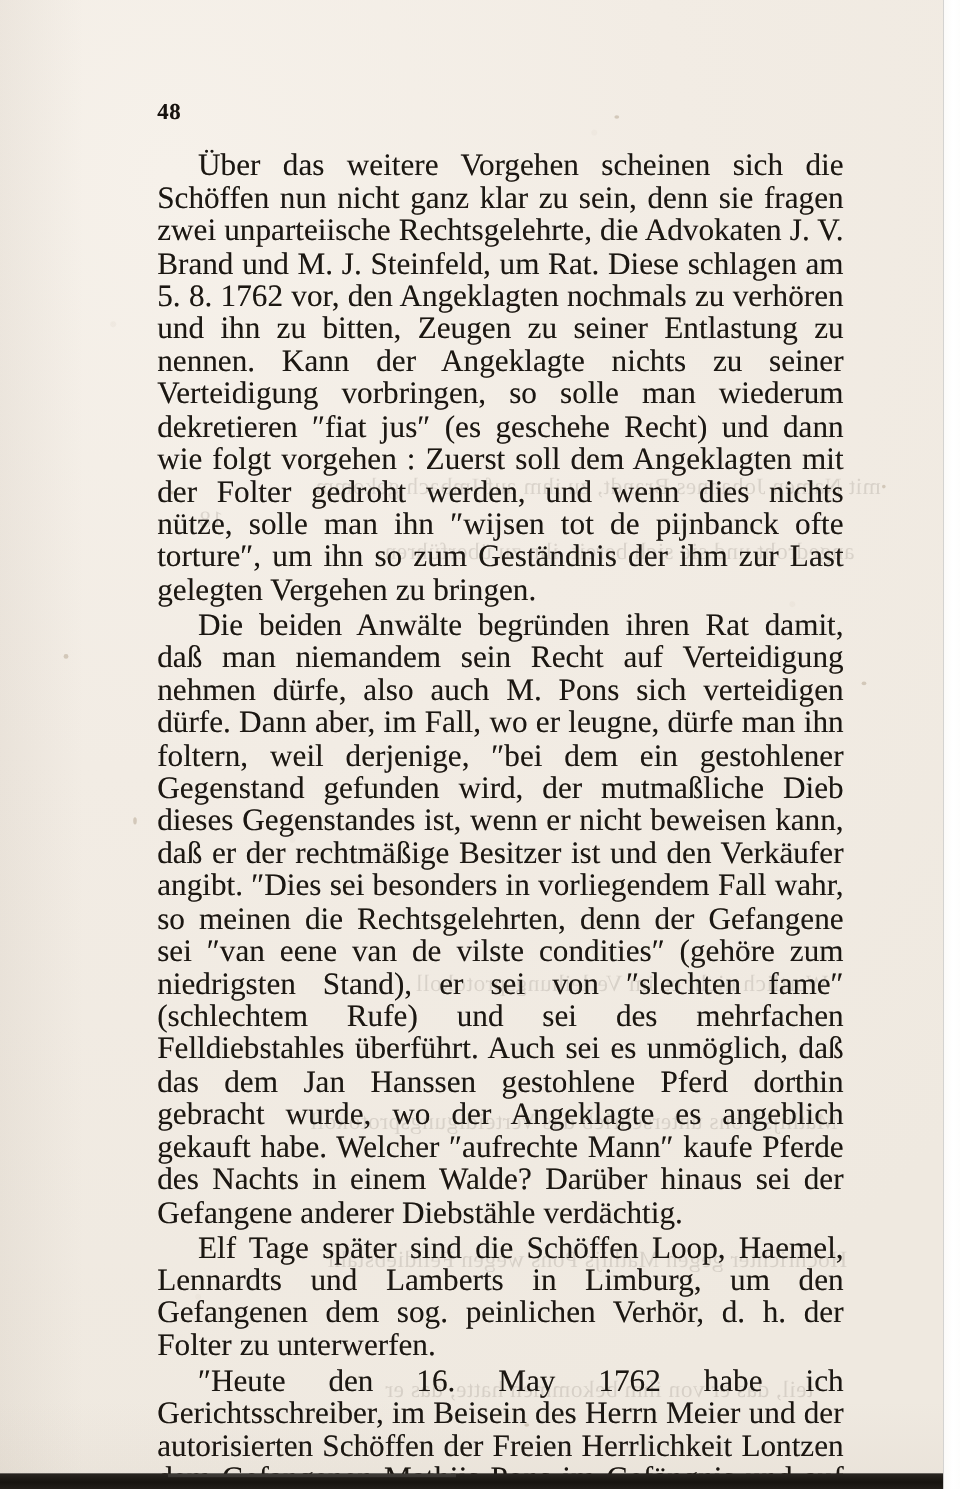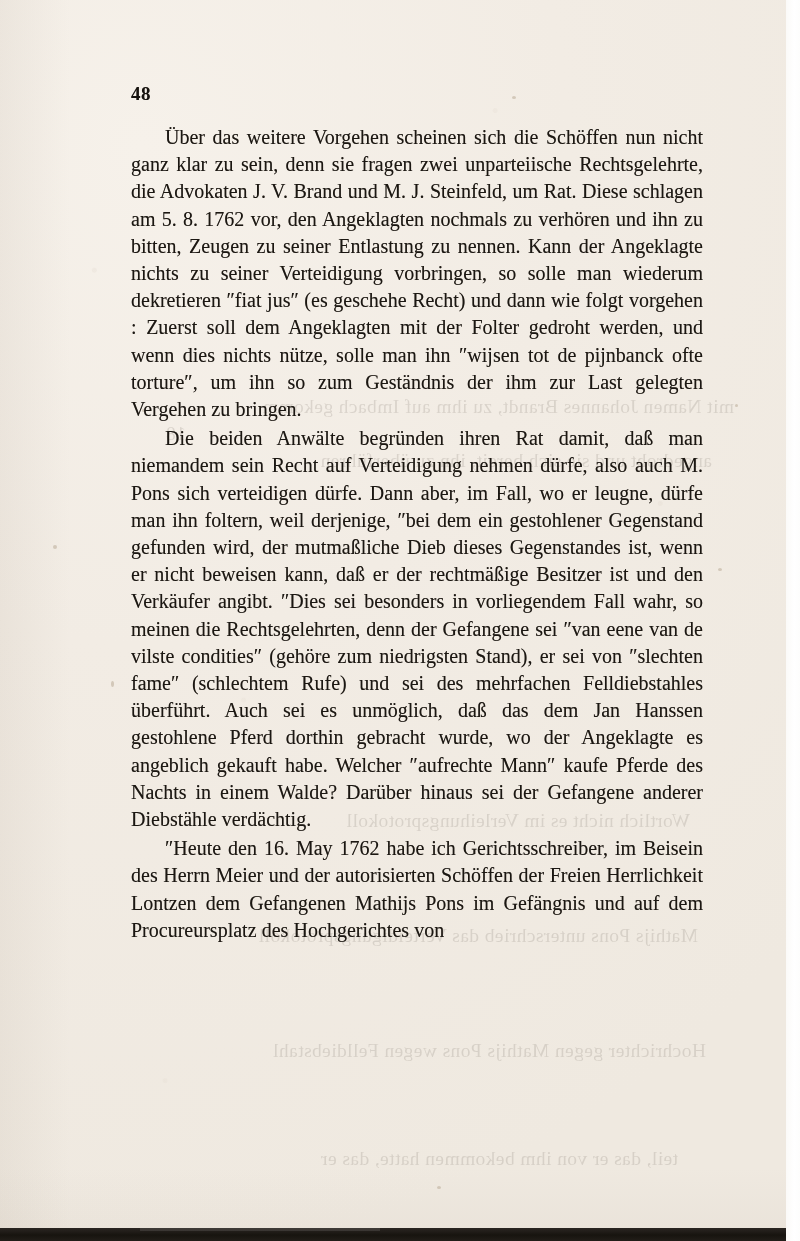--- a/index.html
+++ b/index.html
@@ -116,21 +116,21 @@
     font-size: 19px;
     font-weight: bold;
     color: #17130f;
     letter-spacing: 0.5px;
     margin: 0 0 21px 0;
     line-height: 1;
   }
 
   .para {
     margin: 0 0 2px 0;
-    font-size: 20px;
+    font-size: 26px;
     line-height: 27.2px;
     color: #1b1712;
     text-align: justify;
     text-indent: 34px;
     text-justify: inter-word;
     word-spacing: 0.2px;
     -webkit-font-smoothing: antialiased;
   }
 
   .para + .para {
@@ -178,20 +178,21 @@
     <span class="speck" style="left:718px; top:568px; width:4px; height:3px;"></span>
     <span class="speck" style="left:111px; top:681px; width:3px; height:6px;"></span>
     <span class="speck" style="left:437px; top:1186px; width:4px; height:3px;"></span>
 
     <div class="content">
 
       <div class="folio">48</div>
 
       <p class="para">Über das weitere Vorgehen scheinen sich die Schöffen nun nicht ganz klar zu sein, denn sie fragen zwei unparteiische Rechtsgelehrte, die Advokaten J. V. Brand und M. J. Steinfeld, um Rat. Diese schlagen am 5. 8. 1762 vor, den Angeklagten nochmals zu verhören und ihn zu bitten, Zeugen zu seiner Entlastung zu nennen. Kann der Angeklagte nichts zu seiner Verteidigung vorbringen, so solle man wiederum dekretieren ″fiat jus″ (es geschehe Recht) und dann wie folgt vorgehen : Zuerst soll dem Angeklagten mit der Folter gedroht werden, und wenn dies nichts nütze, solle man ihn ″wijsen tot de pijnbanck ofte torture″, um ihn so zum Geständnis der ihm zur Last gelegten Vergehen zu bringen.</p>
       <p class="para">Die beiden Anwälte begründen ihren Rat damit, daß man niemandem sein Recht auf Verteidigung nehmen dürfe, also auch M. Pons sich verteidigen dürfe. Dann aber, im Fall, wo er leugne, dürfe man ihn foltern, weil derjenige, ″bei dem ein gestohlener Gegenstand gefunden wird, der mutmaßliche Dieb dieses Gegenstandes ist, wenn er nicht beweisen kann, daß er der rechtmäßige Besitzer ist und den Verkäufer angibt. ″Dies sei besonders in vorliegendem Fall wahr, so meinen die Rechtsgelehrten, denn der Gefangene sei ″van eene van de vilste condities″ (gehöre zum niedrigsten Stand), er sei von ″slechten fame″ (schlechtem Rufe) und sei des mehrfachen Felldiebstahles überführt. Auch sei es unmöglich, daß das dem Jan Hanssen gestohlene Pferd dorthin gebracht wurde, wo der Angeklagte es angeblich gekauft habe. Welcher ″aufrechte Mann″ kaufe Pferde des Nachts in einem Walde? Darüber hinaus sei der Gefangene anderer Diebstähle verdächtig.</p>
+      <p class="para">Elf Tage später sind die Schöffen Loop, Haemel, Lennardts und Lamberts in Limburg, um den Gefangenen dem sog. peinlichen Verhör, d. h. der Folter zu unterwerfen.</p>
       <p class="para">″Heute den 16. May 1762 habe ich Gerichtsschreiber, im Beisein des Herrn Meier und der autorisierten Schöffen der Freien Herrlichkeit Lontzen dem Gefangenen Mathijs Pons im Gefängnis und auf dem Procureursplatz des Hochgerichtes von</p>
 
     </div>
   </div>
 
   <div class="scan-edge-bottom"></div>
   <div class="scan-edge-right"></div>
 
 </div>
 

